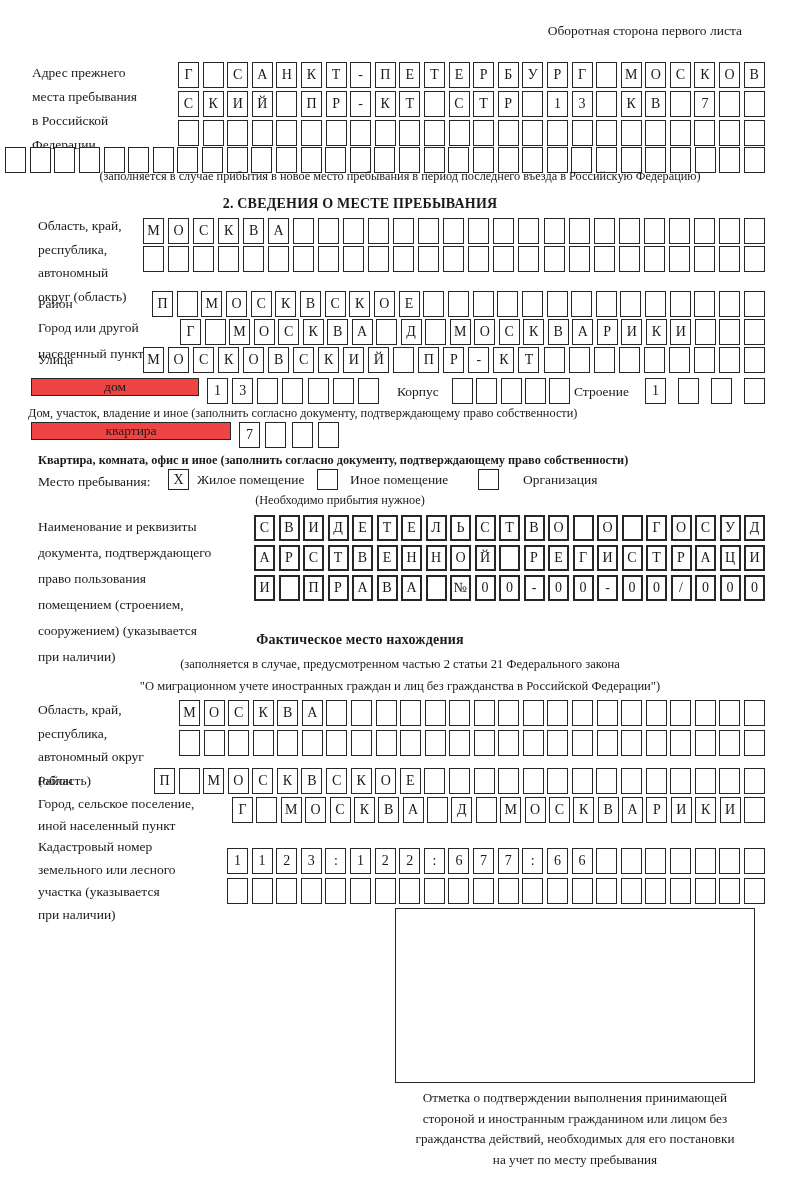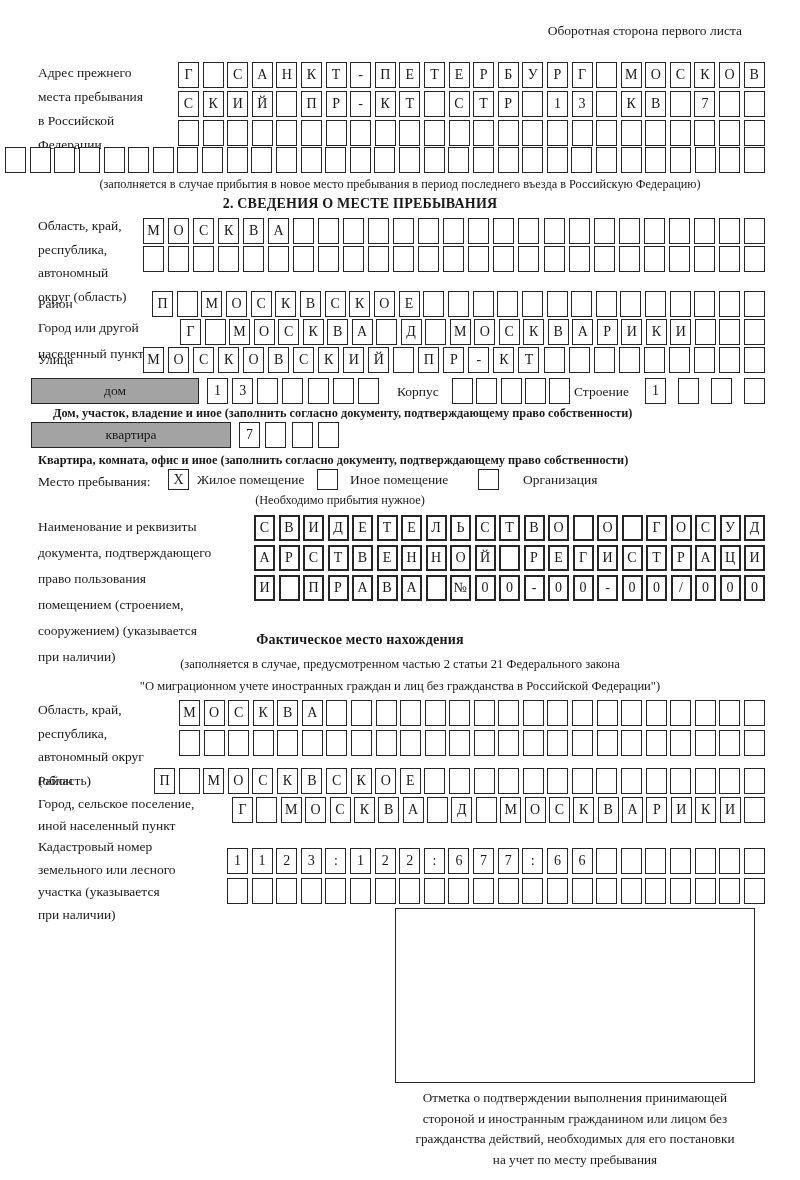--- a/index.html
+++ b/index.html
@@ -14,39 +14,39 @@
   .note{font-size:12.3px;text-align:center;width:800px;left:0;}
   .title{font-size:14px;font-weight:bold;text-align:center;width:720px;left:0;letter-spacing:.2px;}
   .cellrow{display:flex;justify-content:space-between;height:26px;}
   .cell{
     width:21px;height:26px;box-sizing:border-box;border:1.5px solid #262626;
     display:flex;align-items:center;justify-content:center;
     font-size:14px;flex:0 0 21px;background:#fff;
   }
   .bold-cells .cell{border-width:2px;}
   .bigbox{
-    box-sizing:border-box;border:1.5px solid #262626;height:26px;
-    display:flex;align-items:center;justify-content:center;font-size:13.5px;background:#a3a3a3;
+    box-sizing:border-box;border:1.5px solid #262626;height:18px;
+    display:flex;align-items:center;justify-content:center;font-size:13.5px;background:#ef4444;
   }
   .checkbox{
     width:21px;height:21px;box-sizing:border-box;border:1.6px solid #262626;
     display:flex;align-items:center;justify-content:center;font-size:14px;background:#fff;
   }
   .opt-label{font-size:13.5px;}
   .stamp-box{box-sizing:border-box;border:1.8px solid #262626;background:#fff;}
   .caption{font-size:13.2px;line-height:20.5px;text-align:center;}
 </style>
 </head>
 <body>
 
 <div id="page">
 
   <div class="abs lbl" style="top:19px;right:58px;">Оборотная сторона первого листа</div>
 
-  <div class="abs lbl ml" style="left:38px;top:61px;">Адрес прежнего
+  <div class="abs lbl ml" style="left:32px;top:61px;">Адрес прежнего
 места пребывания
 в Российской
 Федерации</div>
   <div class="abs cellrow" style="left:178px;top:62px;width:587px;">
       <span class="cell">Г</span>
       <span class="cell"></span>
       <span class="cell">С</span>
       <span class="cell">А</span>
       <span class="cell">Н</span>
       <span class="cell">К</span>
@@ -147,21 +147,21 @@
       <span class="cell"></span>
       <span class="cell"></span>
       <span class="cell"></span>
       <span class="cell"></span>
       <span class="cell"></span>
       <span class="cell"></span>
       <span class="cell"></span>
       <span class="cell"></span>
       <span class="cell"></span>
     </div>
-  <div class="abs note" style="top:177px;">(заполняется в случае прибытия в новое место пребывания в период последнего въезда в Российскую Федерацию)</div>
+  <div class="abs note" style="top:169px;">(заполняется в случае прибытия в новое место пребывания в период последнего въезда в Российскую Федерацию)</div>
 
   <div class="abs title" style="top:196px;">2. СВЕДЕНИЯ О МЕСТЕ ПРЕБЫВАНИЯ</div>
 
   <div class="abs lbl ml" style="left:38px;top:214px;line-height:23.5px;">Область, край,
 республика,
 автономный
 округ (область)</div>
   <div class="abs cellrow" style="left:143px;top:218px;width:622px;">
       <span class="cell">М</span>
       <span class="cell">О</span>
@@ -322,21 +322,21 @@
       <span class="cell"></span>
       <span class="cell"></span>
     </div>
   <div class="abs lbl" style="left:574px;top:380px;">Строение</div>
   <div class="abs cellrow" style="left:645px;top:378px;width:120px;">
       <span class="cell">1</span>
       <span class="cell"></span>
       <span class="cell"></span>
       <span class="cell"></span>
     </div>
-  <div class="abs" style="left:53px;top:406px;font-size:12.3px;font-weight:bold;">Дом, участок, владение и иное (заполнить согласно документу, подтверждающему право собственности)</div>
+  <div class="abs" style="left:28px;top:406px;font-size:12.3px;">Дом, участок, владение и иное (заполнить согласно документу, подтверждающему право собственности)</div>
 
   <div class="abs bigbox" style="left:31px;top:422px;width:200px;text-align:center;">квартира</div>
   <div class="abs cellrow" style="left:239px;top:422px;width:100px;">
       <span class="cell">7</span>
       <span class="cell"></span>
       <span class="cell"></span>
       <span class="cell"></span>
     </div>
   <div class="abs" style="left:38px;top:453px;font-size:12.3px;font-weight:bold;">Квартира, комната, офис и иное (заполнить согласно документу, подтверждающему право собственности)</div>
 

